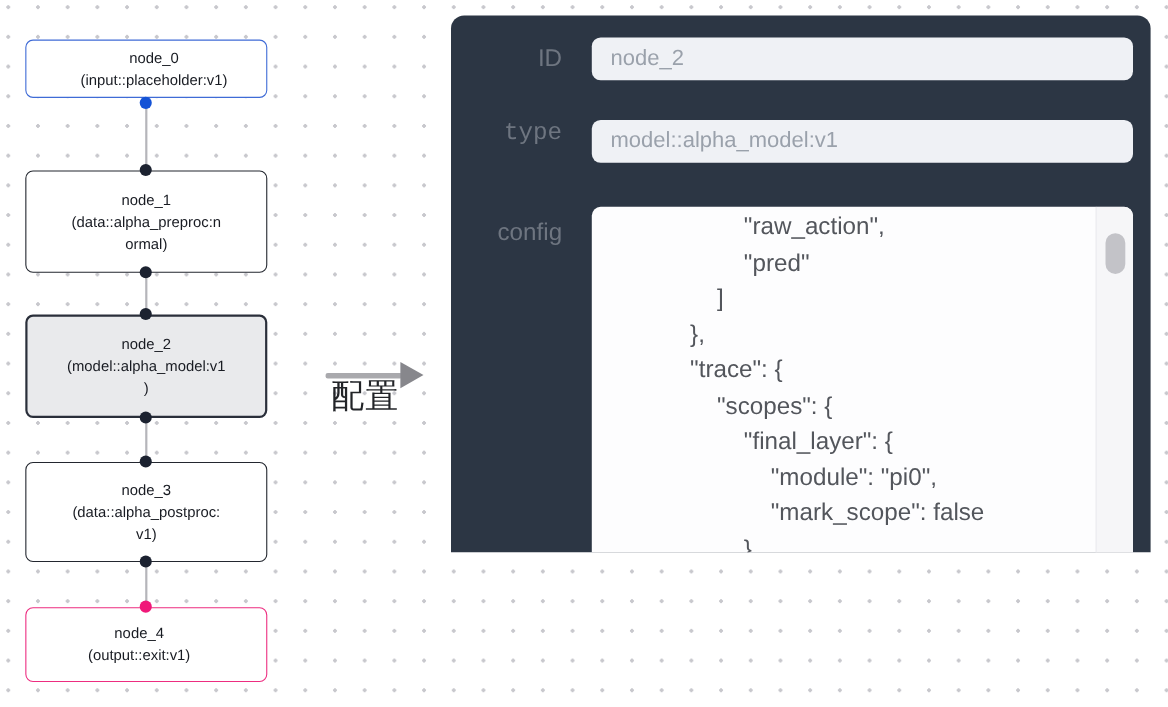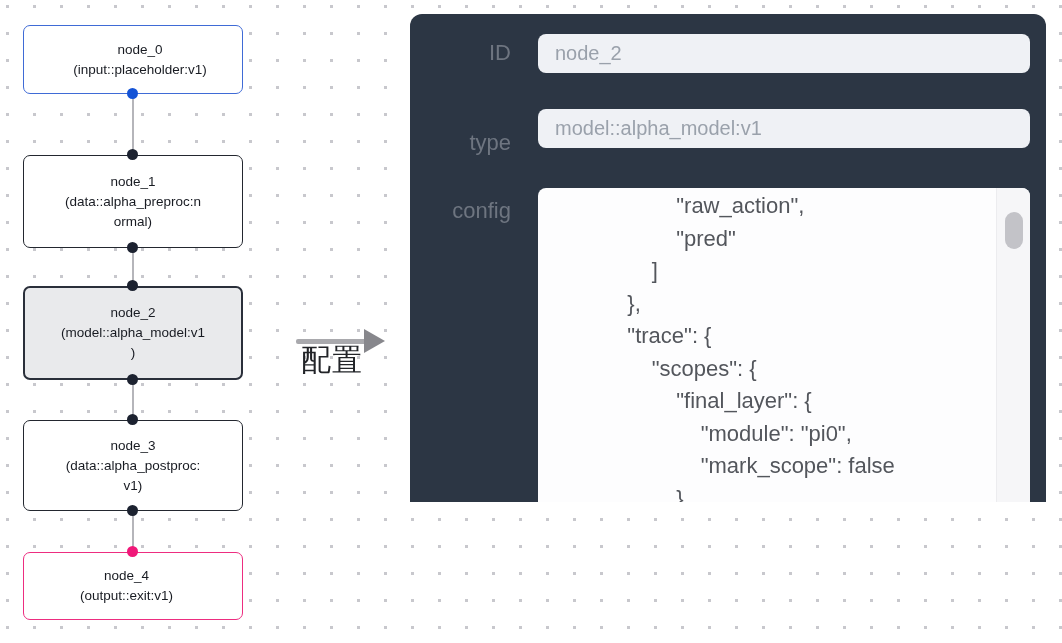--- a/index.html
+++ b/index.html
@@ -18,21 +18,21 @@
     background-position:-6px -7px;
   }
   
   .node {
     position:absolute; left:23px; width:220px;
     background:#ffffff; border:1.5px solid #23272f; border-radius:7px;
     display:flex; flex-direction:column; align-items:center; justify-content:center;
     font-size:13.5px; line-height:20px; color:#181b22; text-align:center;
     z-index:2; padding:0 26px;
   }
-  .n0 { top:25px;  height:69px; border-color:#3f6bd6;padding-left:40px; }
+  .n0 { top:36px;  height:53px; border-color:#3f6bd6;padding-left:40px; }
   .n1 { top:155px; height:93px; }
   .n2 { top:286px; height:94px; border-width:2px; border-color:#2a2f3a; background:#e9eaec; }
   .n3 { top:420px; height:91px;text-align:center; }
   .n4 { top:552px; height:68px; border-color:#ed2d80;padding-left:13px; }
   .edge {
     position:absolute; left:132px; width:2px; background:#b5b5ba; z-index:1;
   }
   .e0 { top:94px;  height:61px; }
   .e1 { top:248px; height:38px; }
   .e2 { top:380px; height:40px; }
@@ -62,21 +62,21 @@
   
   .panel {
     position:absolute; left:410px; top:14px; width:636px; height:488px;
     background:#2c3644; border-radius:12px 12px 0 0; overflow:hidden; z-index:5;
   }
   .flabel {
     position:absolute; left:0; width:101px; text-align:right;
     font-size:22px; line-height:26px; color:#6e7580;
   }
   .lab-id     { top:26px; }
-  .lab-type   { top:116px; }
+  .lab-type   { top:94px;font-family:Liberation Mono, monospace; }
   .lab-config { top:184px; }
   .pinput {
     position:absolute; left:128px; width:492px; height:39px;
     background:#eff1f5; border:none; border-radius:8px;
     font-family:"Liberation Sans", sans-serif;
     font-size:20px; color:#9aa1ab; padding:0 17px; outline:none;
   }
   .in-id   { top:20px; }
   .in-type { top:95px; }
   .code-box {

